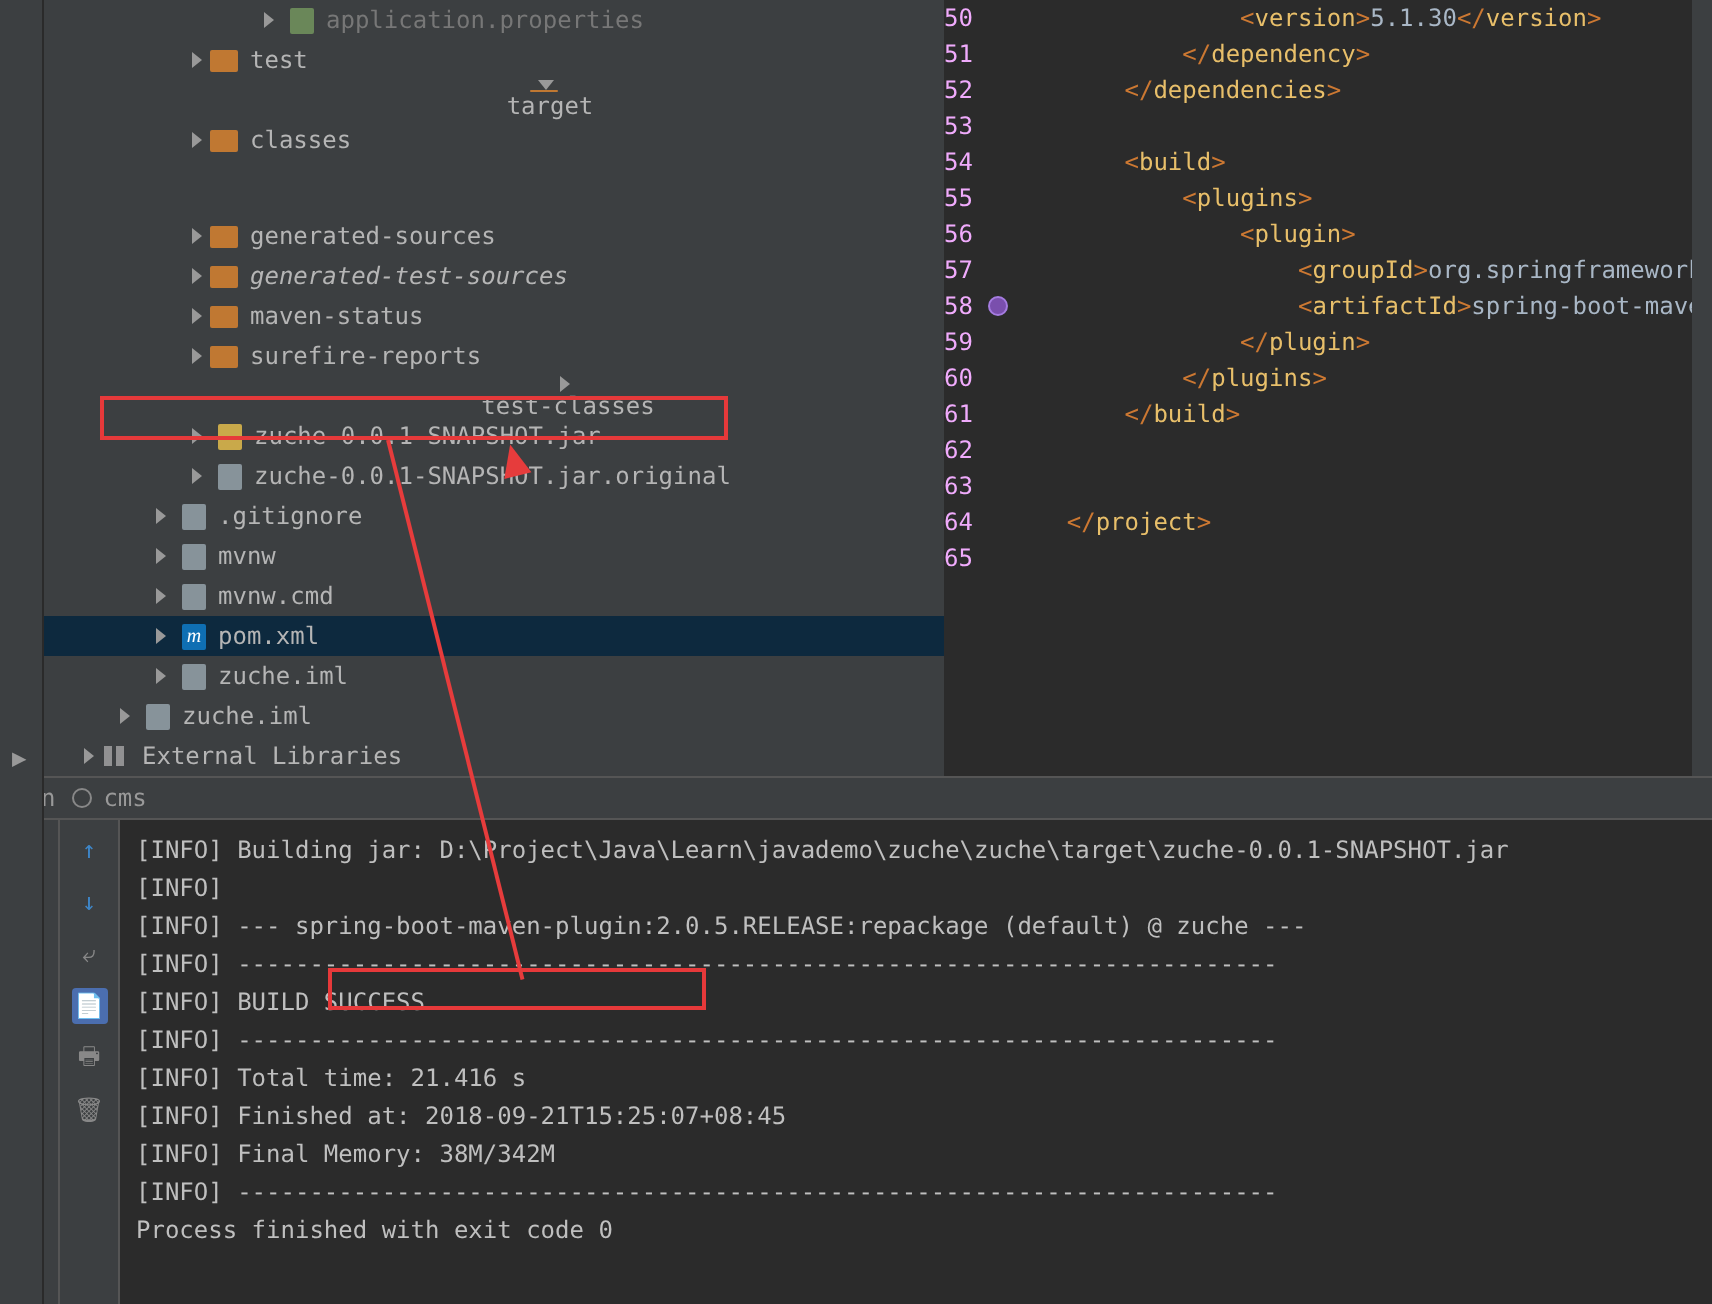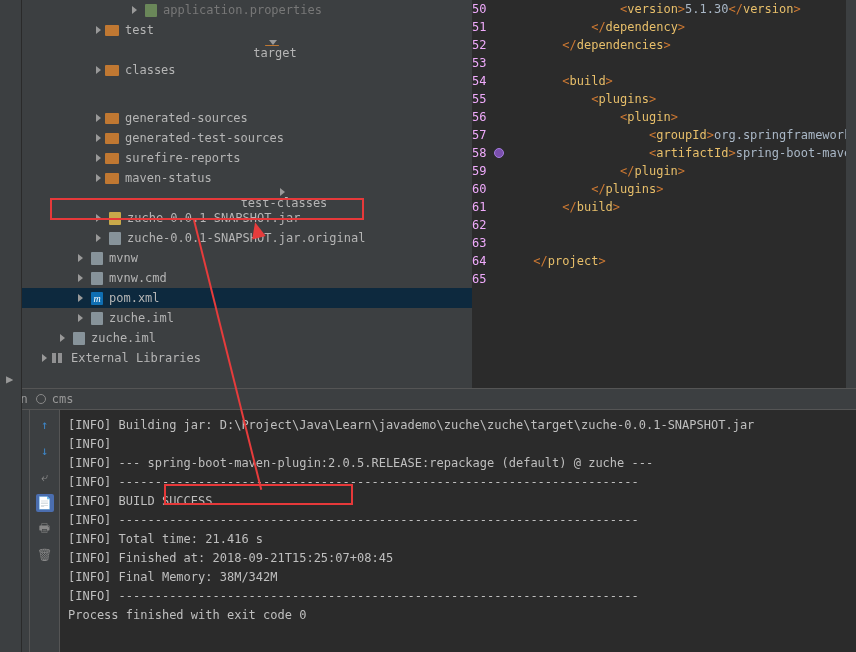--- a/index.html
+++ b/index.html
@@ -75,49 +75,54 @@
       <div class="row" style="padding-left: 74px;">
         <span class="arrow"></span>
         <span class="folder"></span>
         <span>classes</span>
       </div>
       <div class="row" style="padding-left: 74px; margin-top: 28px;">
         <span class="arrow"></span>
         <span class="folder"></span>
         <span>generated-sources</span>
       </div>
-      <div class="row" style="padding-left: 74px;">
+      <div class="row" style="padding-left: 74px; font-style: italic;">
         <span class="arrow"></span>
         <span class="folder"></span>
         <span>generated-test-sources</span>
       </div>
       <div class="row" style="padding-left: 74px;">
         <span class="arrow"></span>
         <span class="folder"></span>
+        <span>maven-status</span>
+      </div>
+      <div class="row" style="padding-left: 74px;">
+        <span class="arrow"></span>
+        <span class="folder"></span>
         <span>surefire-reports</span>
-      </div>
-      <div class="row" style="padding-left: 74px;">
-        <span class="arrow"></span>
-        <span class="folder"></span>
-        <span>maven-status</span>
       </div>
       <div class="row" style="padding-left: 74px; flex-direction: column;">
         <span class="arrow"></span>
         <span class="folder"></span>
         <span>test-classes</span>
       </div>
       <div class="row" style="padding-left: 74px;">
         <span class="arrow sp"></span>
         <span class="file jar"></span>
         <span>zuche-0.0.1-SNAPSHOT.jar</span>
       </div>
       <div class="row" style="padding-left: 74px;">
         <span class="arrow sp"></span>
         <span class="file"></span>
         <span>zuche-0.0.1-SNAPSHOT.jar.original</span>
+      </div>
+      <div class="row" style="padding-left: 56px;">
+        <span class="arrow sp"></span>
+        <span class="file"></span>
+        <span>.gitignore</span>
       </div>
       <div class="row" style="padding-left: 56px;">
         <span class="arrow sp"></span>
         <span class="file"></span>
         <span>mvnw</span>
       </div>
       <div class="row" style="padding-left: 56px;">
         <span class="arrow sp"></span>
         <span class="file"></span>
         <span>mvnw.cmd</span>

